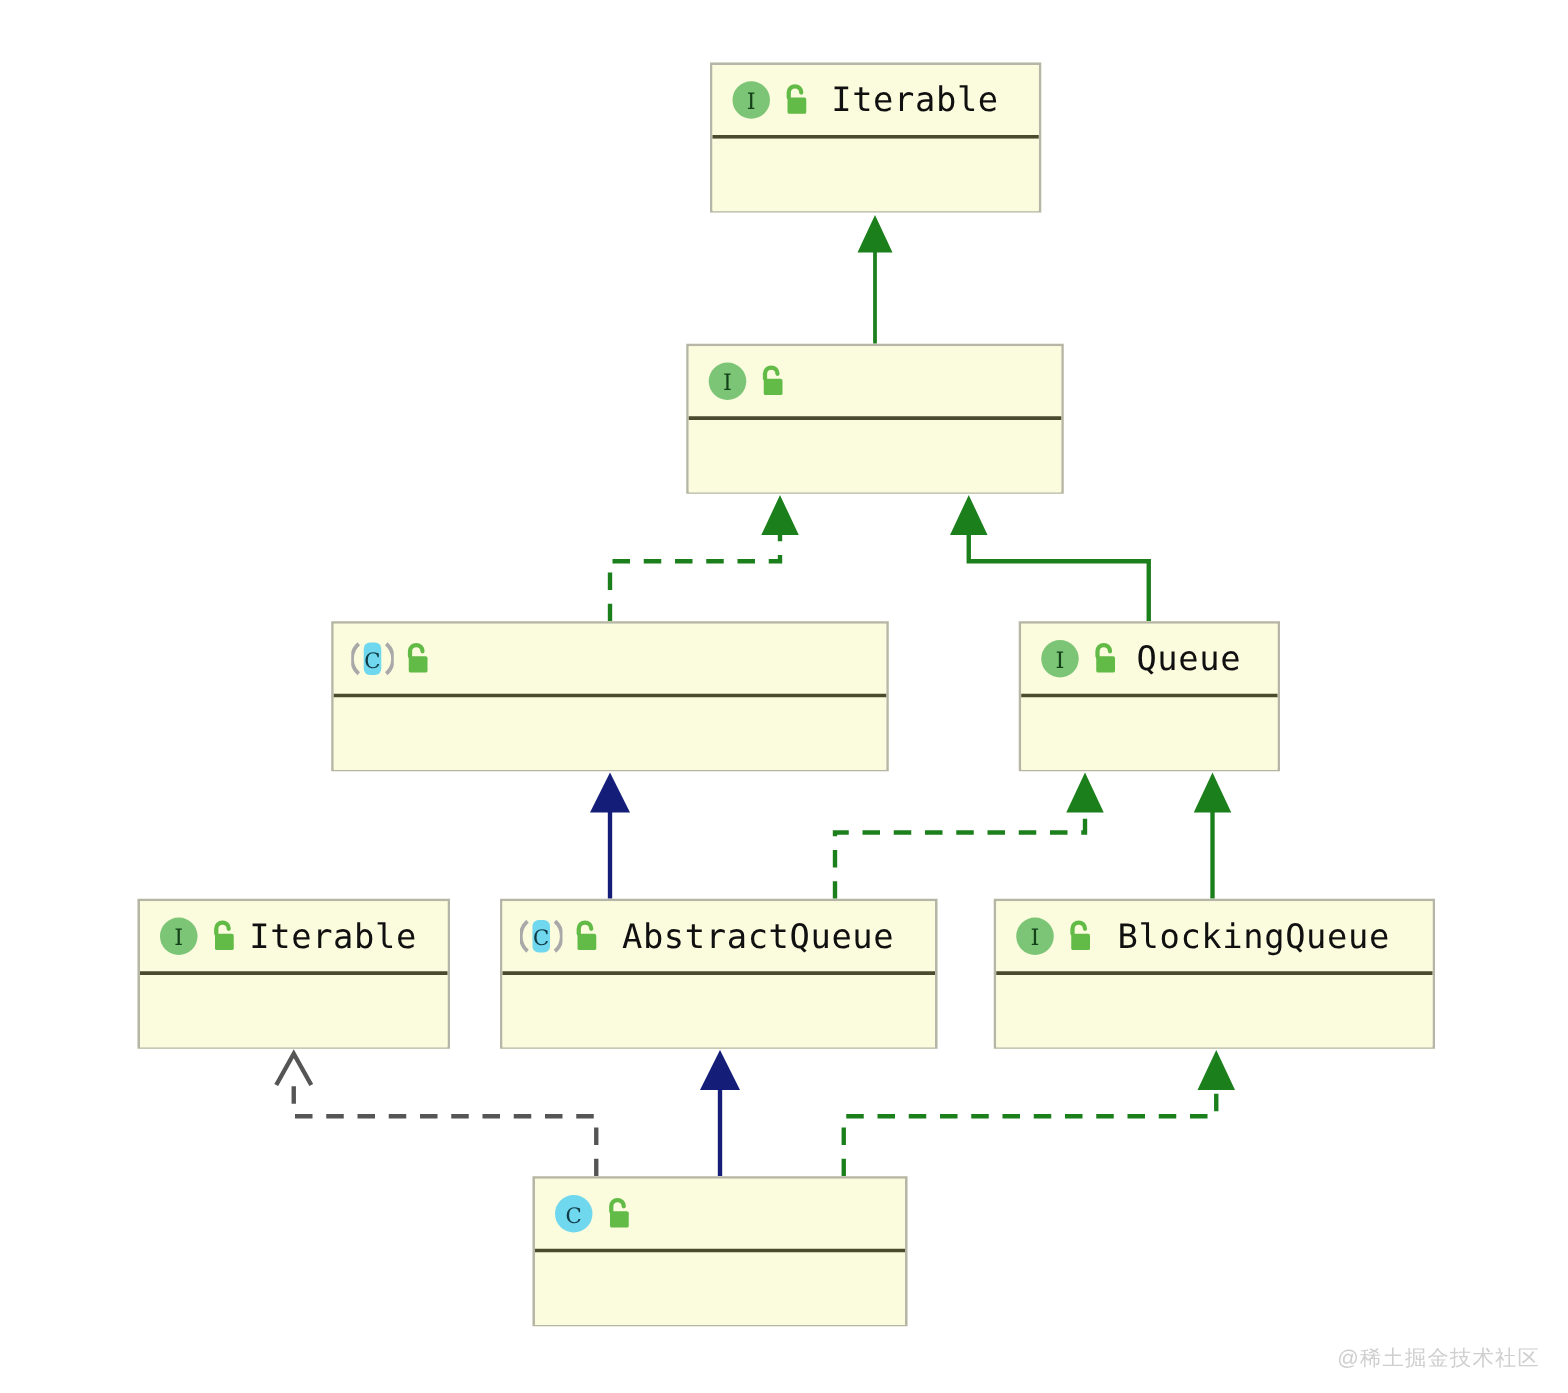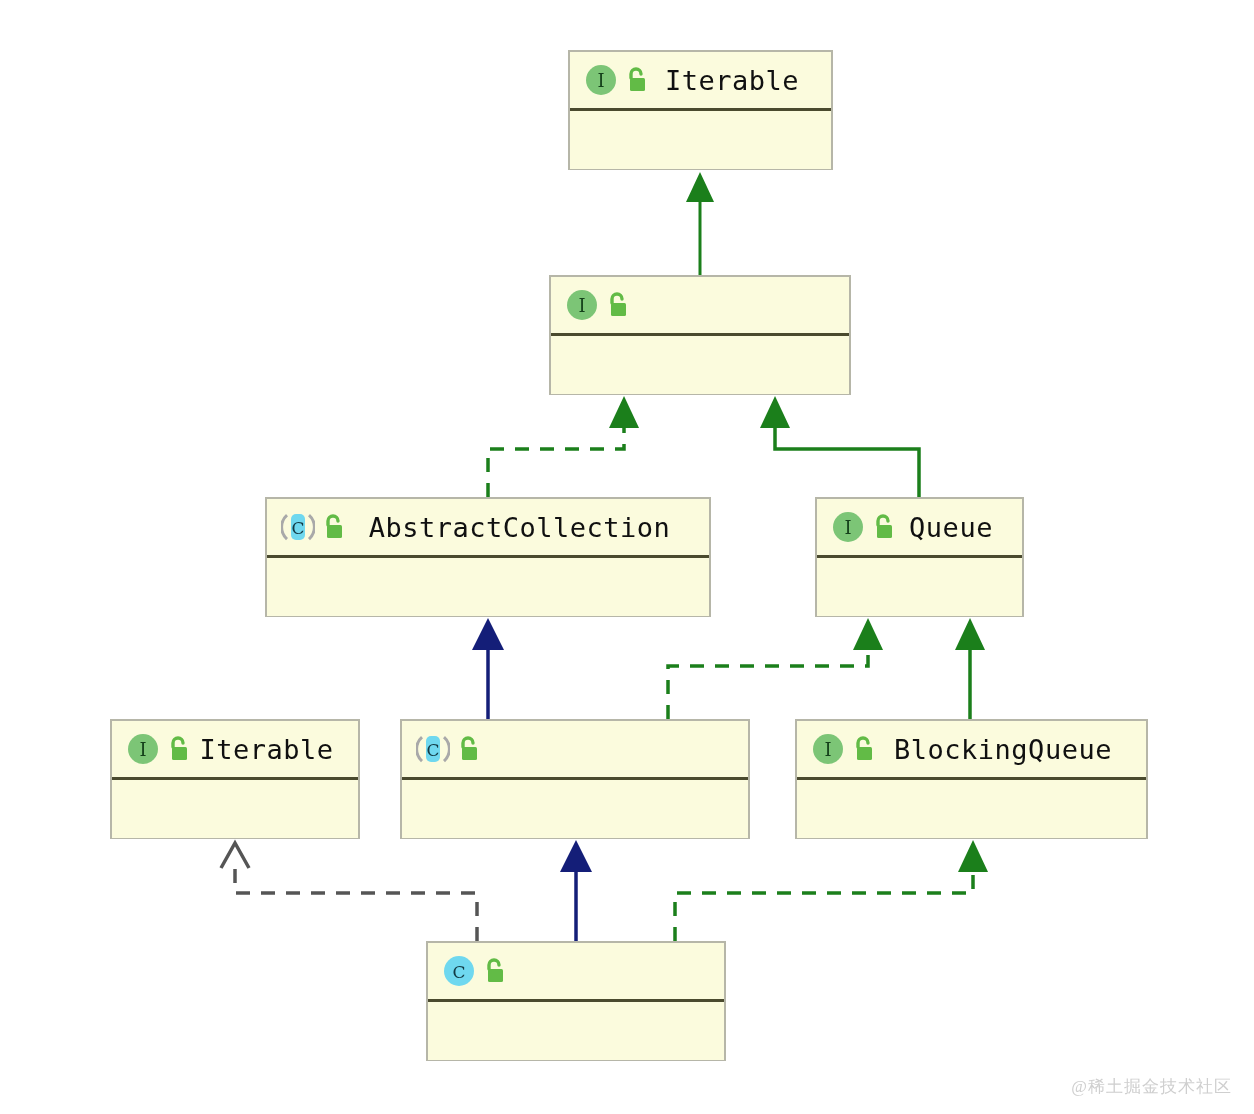--- a/index.html
+++ b/index.html
@@ -74,21 +74,21 @@
     height: 30px;
     flex: 0 0 auto;
     display: block;
     margin-left: 5px;
   }
   
   #watermark {
     position: absolute;
     right: 22px;
     bottom: 16px;
-    font-family: Liberation Serif, serif;
+    font-family: Liberation Sans, sans-serif;
     font-size: 17px;
     color: #cfcfcf;
     letter-spacing: 1px;
     white-space: nowrap;
     z-index: 9;
     user-select: none;
     text-align: center;
   }
 </style>
 </head>
@@ -184,21 +184,20 @@
           <path d="M6 5 a16 16 0 0 0 0 24" fill="none" stroke="#a9a9a9" stroke-width="3"></path>
           <path d="M28 5 a16 16 0 0 1 0 24" fill="none" stroke="#a9a9a9" stroke-width="3"></path>
           <rect x="10" y="4" width="14" height="26" rx="5" fill="#6fd8ef"></rect>
           <text x="17" y="24" text-anchor="middle" font-family="DejaVu Serif, Liberation Serif, serif" font-size="17" fill="#123a44">C</text>
         </svg>
         <svg class="lock-icon" viewBox="0 0 26 30">
           <path d="M8 13 V9 a5 5 0 0 1 10 0" fill="none" stroke="#62bb46" stroke-width="3.4" stroke-linecap="round"></path>
           <rect x="7" y="13" width="15" height="13" rx="1.5" fill="#62bb46"></rect>
         </svg>
       </span>
-      <span class="uml-title">AbstractCollection</span>
     </div>
     <div class="uml-body" style="height:58px;"></div>
   </div>
 
   <div class="uml-box" style="left:815px; top:497px; width:209px; height:120px;">
     <div class="uml-header">
       <span class="icon-group">
         <svg class="type-icon" viewBox="0 0 34 34">
           <circle cx="17" cy="17" r="15" fill="#7cc576"></circle>
           <text x="17" y="24" text-anchor="middle" font-family="DejaVu Serif, Liberation Serif, serif" font-size="18" fill="#14401a">I</text>
@@ -237,20 +236,21 @@
           <path d="M6 5 a16 16 0 0 0 0 24" fill="none" stroke="#a9a9a9" stroke-width="3"></path>
           <path d="M28 5 a16 16 0 0 1 0 24" fill="none" stroke="#a9a9a9" stroke-width="3"></path>
           <rect x="10" y="4" width="14" height="26" rx="5" fill="#6fd8ef"></rect>
           <text x="17" y="24" text-anchor="middle" font-family="DejaVu Serif, Liberation Serif, serif" font-size="17" fill="#123a44">C</text>
         </svg>
         <svg class="lock-icon" viewBox="0 0 26 30">
           <path d="M8 13 V9 a5 5 0 0 1 10 0" fill="none" stroke="#62bb46" stroke-width="3.4" stroke-linecap="round"></path>
           <rect x="7" y="13" width="15" height="13" rx="1.5" fill="#62bb46"></rect>
         </svg>
       </span>
+      <span class="uml-title">AbstractQueue</span>
     </div>
     <div class="uml-body" style="height:58px;"></div>
   </div>
 
   <div class="uml-box" style="left:795px; top:719px; width:353px; height:120px;">
     <div class="uml-header">
       <span class="icon-group">
         <svg class="type-icon" viewBox="0 0 34 34">
           <circle cx="17" cy="17" r="15" fill="#7cc576"></circle>
           <text x="17" y="24" text-anchor="middle" font-family="DejaVu Serif, Liberation Serif, serif" font-size="18" fill="#14401a">I</text>

